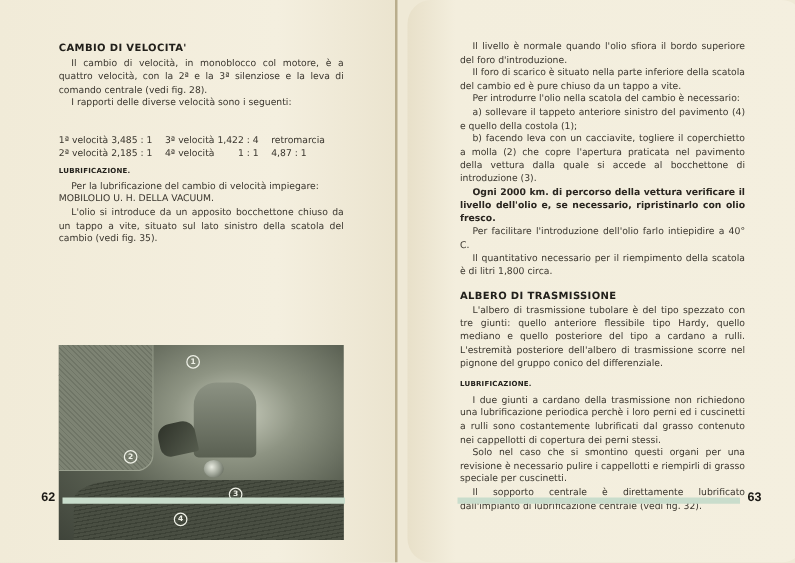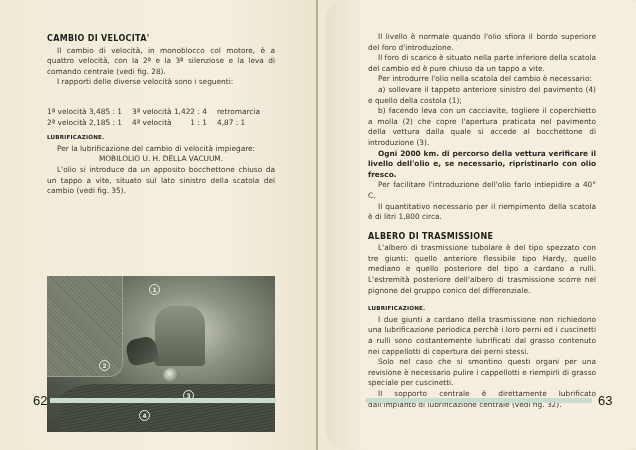--- a/index.html
+++ b/index.html
@@ -27,21 +27,21 @@
   .section-title {
     font-weight: bold; font-size: 8px; letter-spacing: 0.3px;
     color: #22201b; margin: 0 0 1px 0;
   }
   .sub-title {
     font-weight: bold; font-size: 5.6px; letter-spacing: 0.2px;
     color: #22201b; margin: 4px 0 1px 0;
   }
   p { margin: 0; text-align: justify; }
   p.indent { text-indent: 10px; }
-  p.center { text-align: center; text-indent: 0; }
+  p.center { text-align: left; text-indent: 0; }
   p.bold { font-weight: bold; color: #2a2620; }
   .ratios { display: flex; align-items: center; margin-top: 19px; }
   .ratios .col { margin-right: 10px; }
   .ratios .col div { white-space: nowrap; }
   .figure {
     margin-top: 10px; width: 228px; height: 81px; position: relative;
   }
   .photo {
     position: absolute; left: 0; top: 0; width: 228px; height: 156px;
     background: radial-gradient(ellipse at 62% 35%, #c9cdbd 0%, #8e9483 25%, #5e6456 55%, #3f443a 100%);
@@ -78,21 +78,21 @@
     position: absolute; width: 9px; height: 9px; border-radius: 50%;
     border: 1px solid #eef0e6; color: #eef0e6;
     font-size: 6px; line-height: 9px; text-align: center; font-weight: bold;
   }
   .caption-title {
     text-align: center; font-weight: bold; font-size: 6px; margin-top: 79px;
     color: #2a2620;
   }
   .caption-text { font-size: 5.6px; line-height: 6.6px; text-align: justify; }
   .page-number {
-    position: absolute; font-weight: normal; font-size: 13px; color: #1a1814;
+    position: absolute; font-weight: bold; font-size: 10px; color: #1a1814;
     font-family: "Liberation Sans", sans-serif;
   }
   .left .page-number { left: 33px; top: 393px; }
   .right .page-number { left: 272px; top: 393px; }
   .rule {
     position: absolute; height: 5px; background: #c9ddcc;
   }
   .left .rule { left: 50px; top: 398px; width: 226px; }
   .right .rule { left: 40px; top: 398px; width: 226px; }
 </style>

